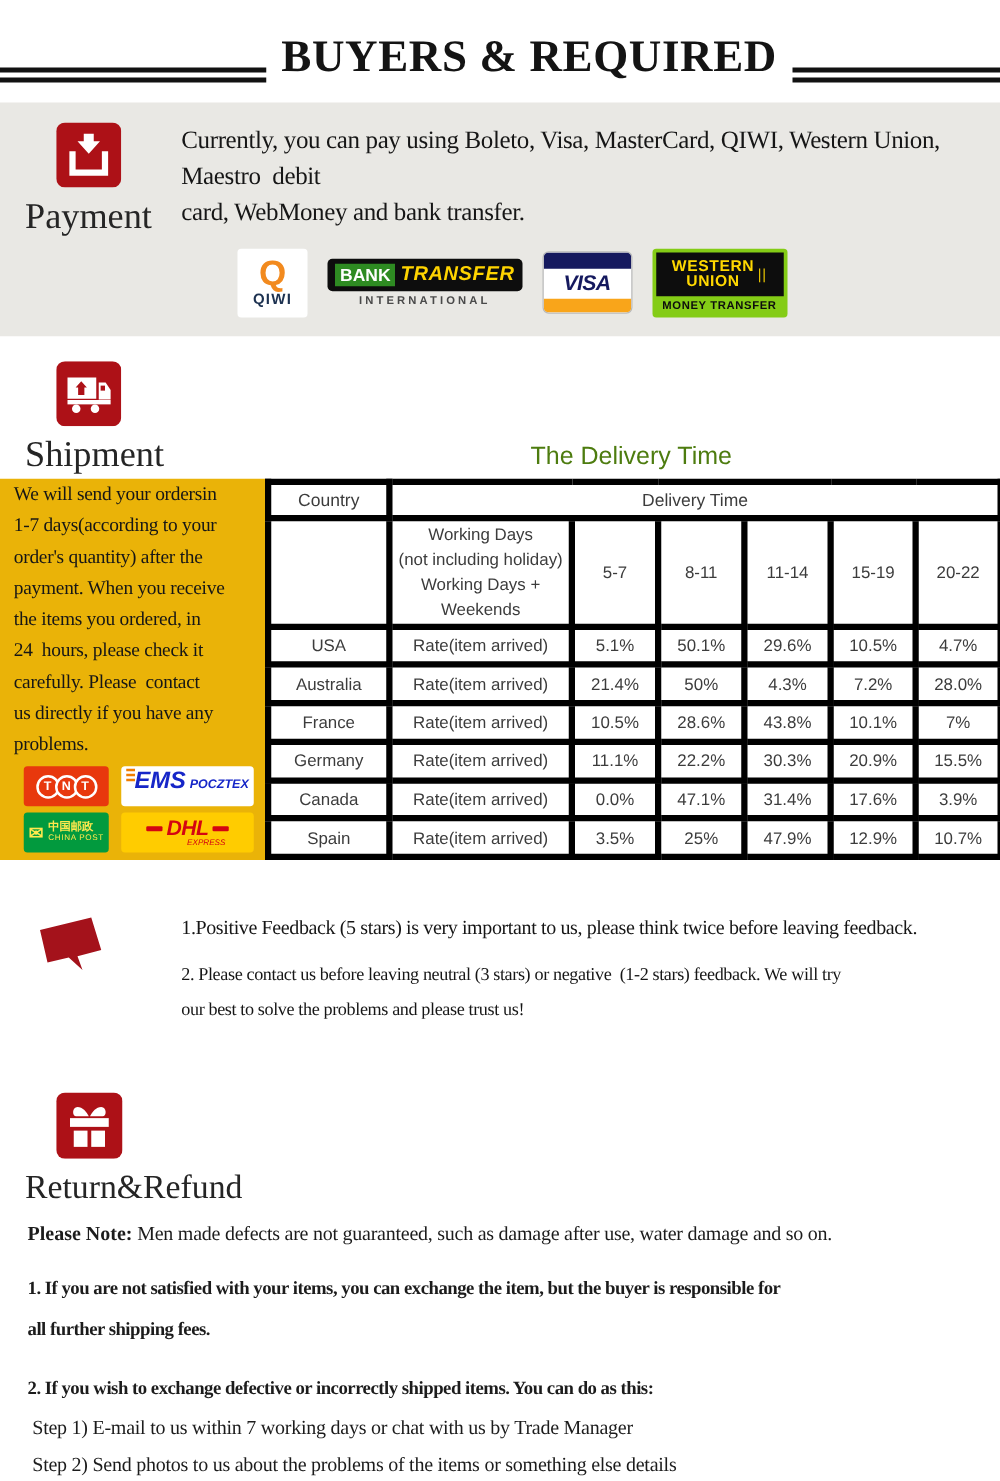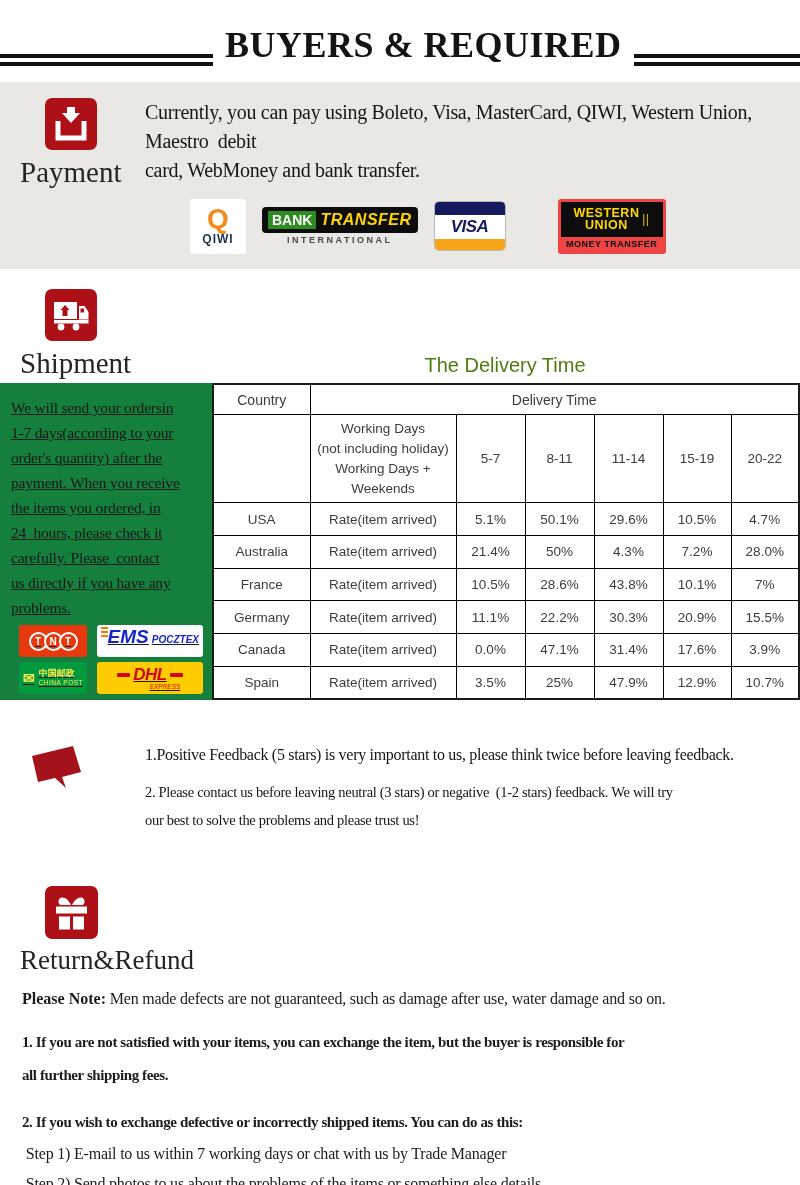--- a/index.html
+++ b/index.html
@@ -34,34 +34,34 @@
   .lg-qiwi .n { color:#1c3150; font-family:"Liberation Sans",sans-serif; font-weight:bold; font-size:12px; letter-spacing:1px; }
   .lg-bt { text-align:center; }
   .lg-bt .bar { background:#0d0d0d; border-radius:4px; padding:4px 6px; display:flex; align-items:center; gap:4px; }
   .lg-bt .w1 { background:#2e8b22; color:#fff; font-family:"Liberation Sans",sans-serif; font-weight:bold; font-size:14px; padding:1px 4px; }
   .lg-bt .w2 { color:#ffd400; font-family:"Liberation Sans",sans-serif; font-weight:bold; font-style:italic; font-size:16px; letter-spacing:0.5px; }
   .lg-bt .sub { color:#4a4a4a; font-family:"Liberation Sans",sans-serif; font-weight:bold; font-size:9px; letter-spacing:2.5px; margin-top:2px; }
   .lg-visa { width:72px; height:50px; background:#fff; border:1px solid #b9b9b9; border-radius:5px; overflow:hidden; display:flex; flex-direction:column; }
   .lg-visa .b1 { height:13px; background:#15195e; }
   .lg-visa .mid { flex:1; display:flex; align-items:center; justify-content:center; color:#15195e; font-family:"Liberation Sans",sans-serif; font-weight:bold; font-style:italic; font-size:17px; letter-spacing:-0.5px; }
   .lg-visa .b2 { height:11px; background:#f9a51a; }
-  .lg-wu { width:108px; height:55px; background:#ef4444; border-radius:3px; padding:3px; display:flex; flex-direction:column;margin-left:36px; }
+  .lg-wu { width:108px; height:55px; background:#84cc16; border-radius:3px; padding:3px; display:flex; flex-direction:column; }
   .lg-wu .blk { flex:1; background:#0d0d0d; display:flex; align-items:center; justify-content:center; gap:3px; }
   .lg-wu .wu-t { color:#ffd800; font-family:"Liberation Sans",sans-serif; font-weight:bold; font-size:12.5px; line-height:12px; text-align:center; letter-spacing:0.5px; }
   .lg-wu .bars { color:#ffd800; font-weight:bold; font-size:12px; letter-spacing:1px; }
   .lg-wu .mt { height:14px; display:flex; align-items:center; justify-content:center; color:#0d0d0d; font-family:"Liberation Sans",sans-serif; font-weight:bold; font-size:9px; letter-spacing:0.5px; }
 
   
   .ship-head { position:relative; height:94px; margin-top:20px; }
   .ship-id { position:absolute; left:0; top:0; }
   .ship-icon { margin-left:45px; }
   .ship-title { position:absolute; left:212px; width:586px; bottom:6px; text-align:center; font-size:20px; color:#4d7c0f; }
 
   .delivery { display:flex; align-items:stretch; }
-  .note-panel { width:212px; flex:0 0 212px; background:#15803d; padding-top:12px;text-decoration:underline; }
+  .note-panel { width:212px; flex:0 0 212px; background:#eab308; padding-top:0; }
   .note-text { font-size:15.5px; letter-spacing:-0.2px; line-height:25px; padding:0 6px 0 11px; white-space:pre-wrap; color:#161616; }
   .carrier-grid { display:grid; grid-template-columns:68px 106px; gap:5px 10px; margin:5px 0 6px 19px; }
   .carrier { height:32px; border-radius:3px; display:flex; align-items:center; justify-content:center; overflow:hidden; }
   .lg-tnt { background:#e8380d; gap:0; }
   .lg-tnt .c { width:19px; height:19px; border:2px solid #fff; border-radius:50%; background:#e8380d; color:#fff; font-family:"Liberation Sans",sans-serif; font-weight:bold; font-size:10px; display:flex; align-items:center; justify-content:center; margin:0 -2px; }
   .lg-ems { background:#fff; align-items:flex-start; padding:2px 4px; }
   .lg-ems .stripes { width:100%; display:flex; flex-direction:column; gap:2px; }
   .lg-ems .stripes div { height:2px; background:#f07d00; }
   .lg-ems .row { display:flex; align-items:baseline; gap:3px; }
   .lg-ems .ems { color:#1626c8; font-family:"Liberation Sans",sans-serif; font-weight:bold; font-style:italic; font-size:19px; line-height:20px; }
@@ -72,21 +72,21 @@
   .lg-cp .cn { color:#ffe94e; font-family:"Liberation Sans",sans-serif; font-weight:bold; font-size:9px; }
   .lg-cp .en { color:#ffe94e; font-family:"Liberation Sans",sans-serif; font-size:6.5px; letter-spacing:0.5px; margin-top:2px; }
   .lg-dhl { background:#ffcc00; flex-direction:column; }
   .lg-dhl .row { display:flex; align-items:center; gap:3px; }
   .lg-dhl .dash { width:13px; height:4px; background:#d40511; border-radius:1px; }
   .lg-dhl .dhl { color:#d40511; font-family:"Liberation Sans",sans-serif; font-weight:bold; font-style:italic; font-size:17px; line-height:16px; letter-spacing:-0.5px; }
   .lg-dhl .exp { color:#d40511; font-family:"Liberation Sans",sans-serif; font-style:italic; font-size:6.5px; margin-left:30px; line-height:7px; }
 
   
   table.dlv { width:586px; border-collapse:collapse; table-layout:fixed; border:2px solid #1b1b1b; font-family:"Liberation Sans",sans-serif; color:#3c3c3c; background:#fff; }
-  table.dlv td { border:1px solid #000000; text-align:center; vertical-align:middle; font-size:13.5px; padding:0 2px;margin-left:48px; }
+  table.dlv td { border:5px solid #000000; text-align:center; vertical-align:middle; font-size:13.5px; padding:0 2px;margin-left:48px; }
   tr.hrow1 { height:28px; }
   tr.hrow2 { height:64px; }
   table.dlv .hd { font-size:14px; }
   td.wd { text-align:left; font-size:12.5px; line-height:20px; white-space:pre-wrap; padding-left:7px; }
   tbody tr.drow { height:30px; }
   td.c-country { font-size:14px; }
 
   
   .feedback { display:flex; margin-top:38px; }
   .fb-icon { margin-left:28px; margin-top:6px; }

